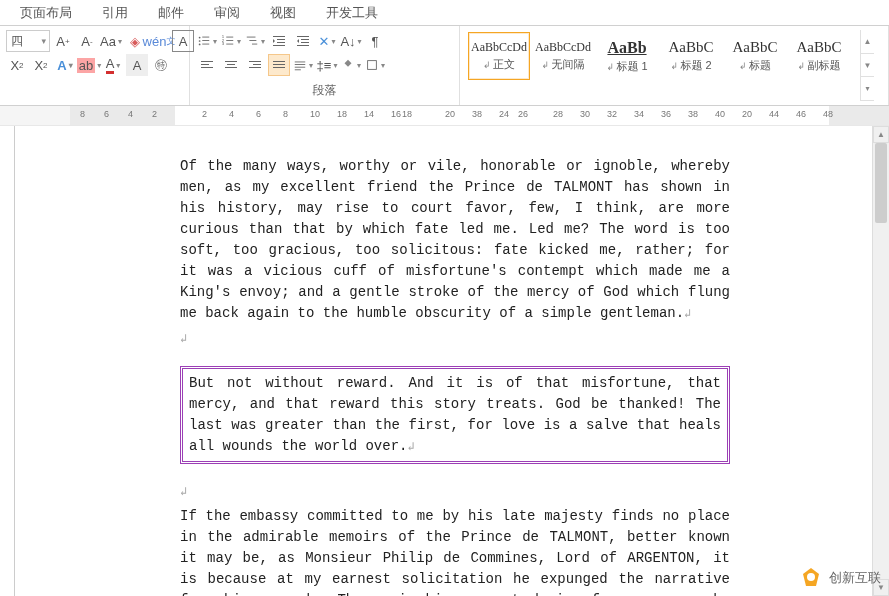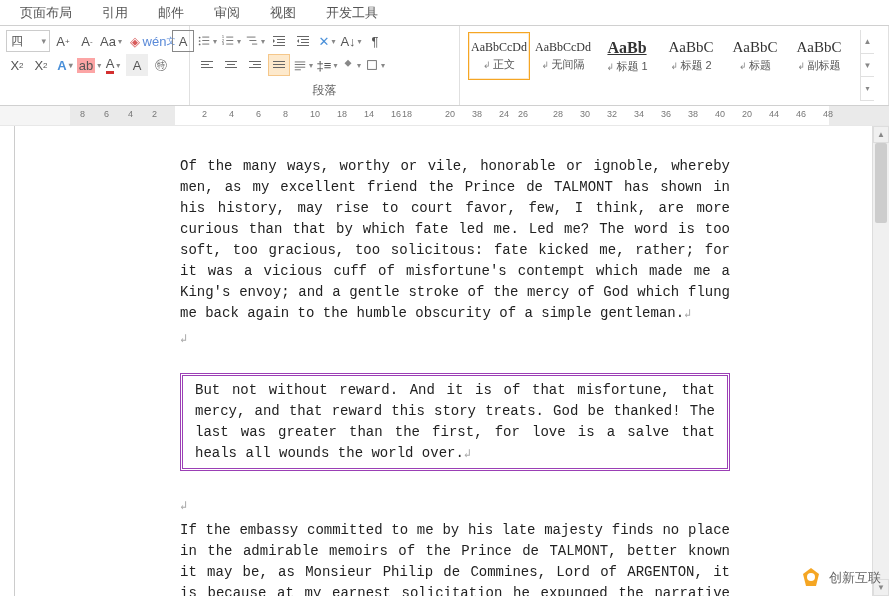--- a/index.html
+++ b/index.html
@@ -34,21 +34,21 @@
 .tick { position: absolute; top: 3px; font-size: 9px; color: #777; }
 .tick-neg { position: absolute; top: 3px; font-size: 9px; color: #777; }
 .ruler-end { position: absolute; right: 0; width: 60px; height: 100%; background: #eaeaea; }
 .doc-area { position: absolute; top: 126px; left: 0; right: 0; bottom: 0; background: #5eead4; display: flex; }
 .vruler { width: 22px; background: #fff; position: relative; }
 .vruler-mark { width: 1px; background: #ccc; position: absolute; left: 14px; top: 0; bottom: 0; }
 .doc-scroll { flex: 1; overflow: hidden; background: #fff; position: relative; }
 .page { position: absolute; left: 58px; top: 0; width: 740px; background: #fff; padding: 30px 90px 20px 100px; }
 .para { font-family: "Courier New", monospace; font-size: 14px; line-height: 1.5; color: #222; text-align: justify; margin-bottom: 4px; }
 .para-end::after { content: "↲"; color: #aaa; font-size: 12px; }
-.boxed { border: 3px double #9b3fb5; padding: 4px 12px; margin: 24px 0; }
+.boxed { border: 3px double #9b3fb5; padding: 4px 6px; margin: 17px 0; }
 .vscroll { position: absolute; right: 0; top: 126px; bottom: 0; width: 17px; background: #f0f0f0; border-left: 1px solid #ddd; }
 .vscroll-btn { height: 17px; background: #f0f0f0; display: flex; align-items: center; justify-content: center; border: 1px solid #ddd; font-size: 8px; color: #888; cursor: pointer; }
 .vscroll-thumb { position: absolute; top: 17px; left: 2px; right: 2px; height: 80px; background: #cdcdcd; border-radius: 2px; cursor: pointer; }
 .watermark { position: absolute; right: 8px; bottom: 6px; display: flex; align-items: center; gap: 6px; color: #666; font-size: 13px; z-index: 10; }
 .watermark-icon { width: 24px; height: 24px; }
 </style>
 </head>
 <body>
 
 <div class="tabs">

